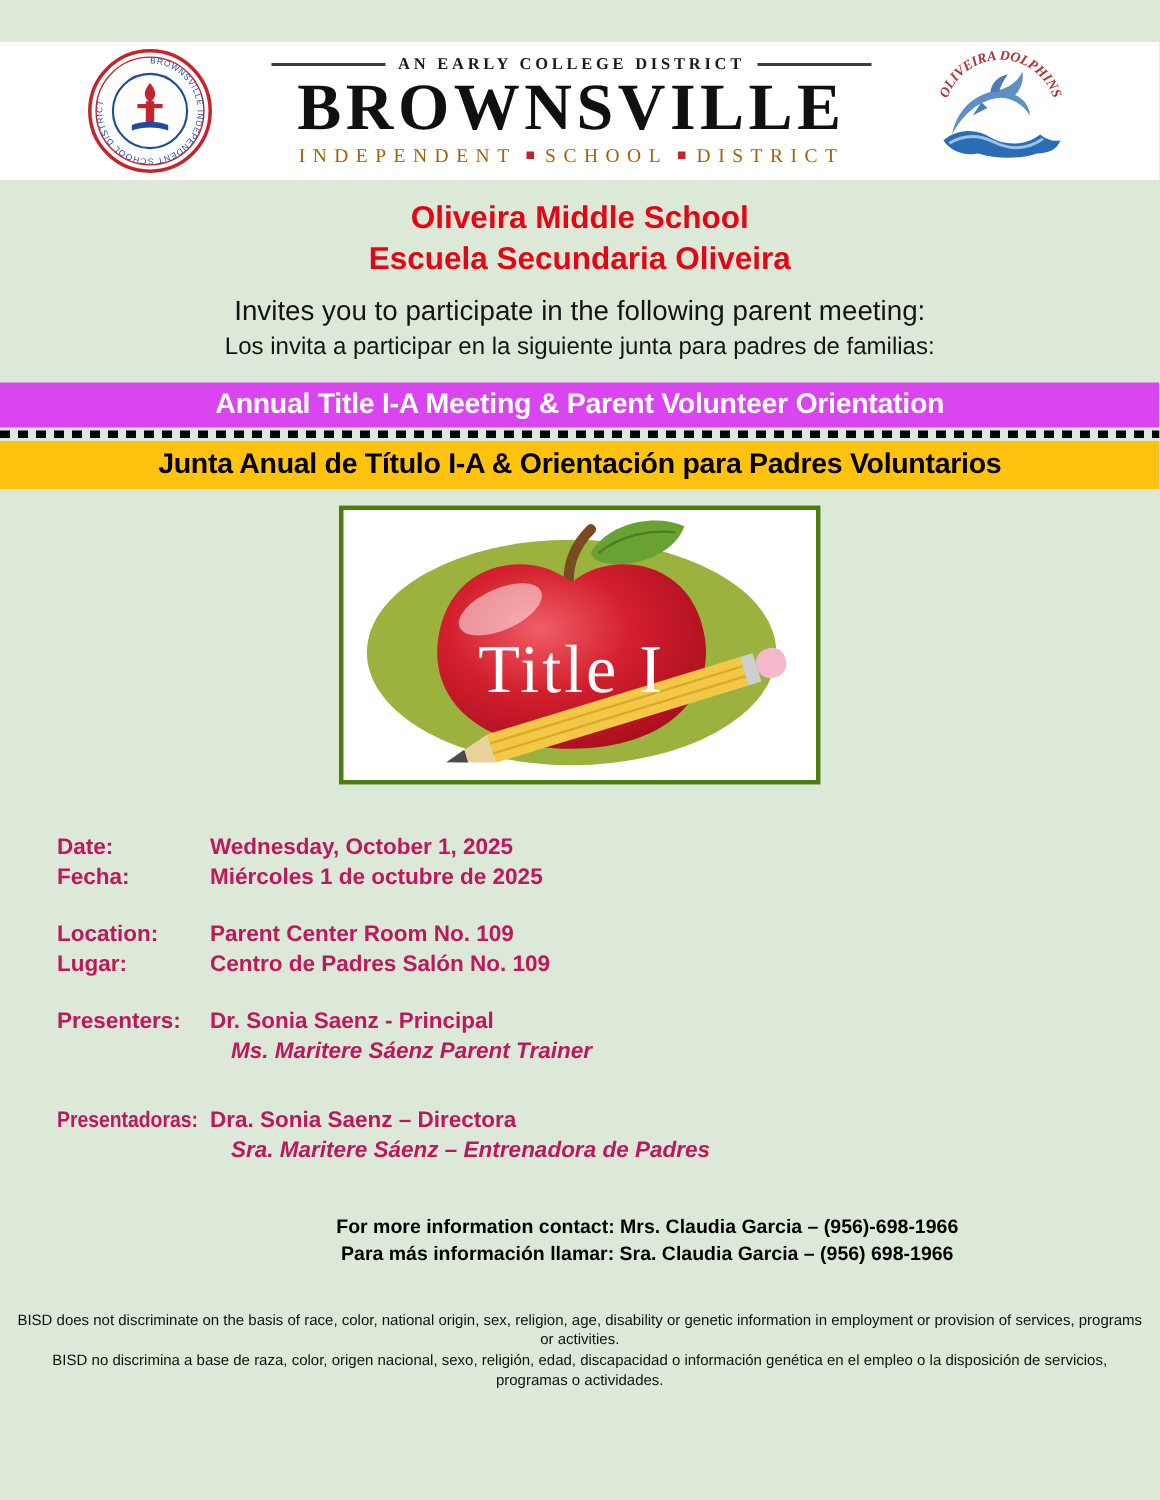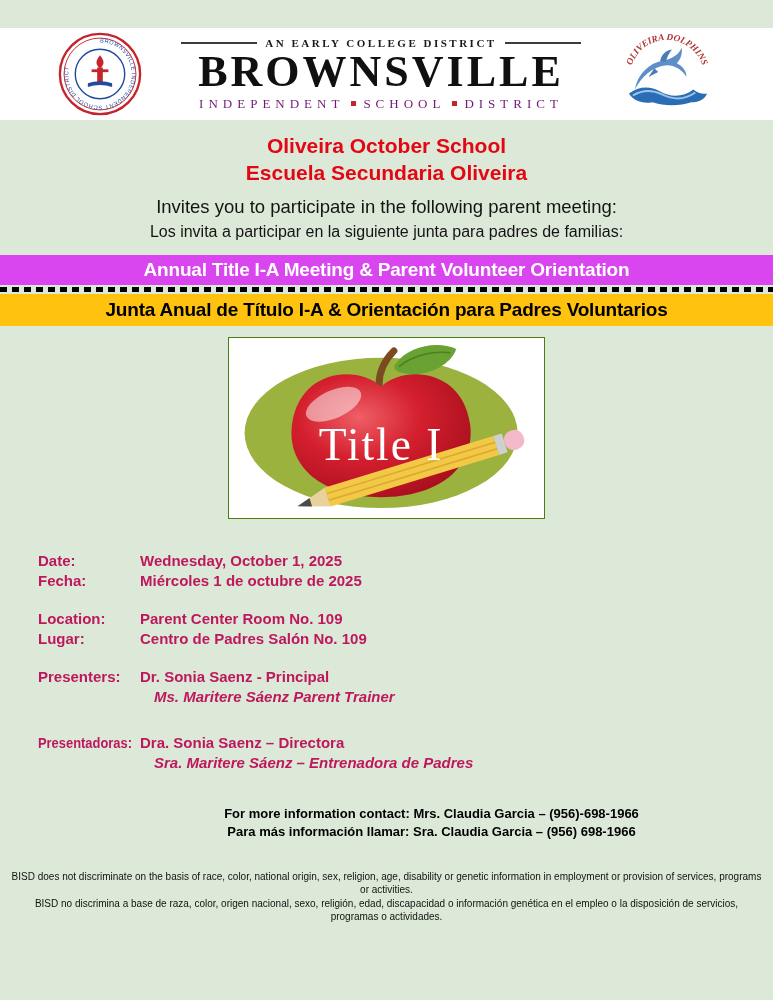--- a/index.html
+++ b/index.html
@@ -26,21 +26,21 @@
     font-size: 11px; letter-spacing: 2.5px; font-weight: 600; color: #1a1a1a;
     white-space: nowrap;
   }
   .district-name {
     font-family: "Liberation Serif", serif;
     font-size: 44px; line-height: 46px; letter-spacing: 3px;
     font-weight: 600; color: #101010; white-space: nowrap;
   }
   .district-sub {
     font-family: "Liberation Serif", serif;
-    font-size: 13px; letter-spacing: 5px; color: #701a75; white-space: nowrap;
+    font-size: 13px; letter-spacing: 5px; color: #a16207; white-space: nowrap;
     margin-top: 1px;
   }
   .sq { width: 5px; height: 5px; background: #c4242b; display: inline-block; margin: 0 7px 2px; vertical-align: middle; }
 
   
   .school-names { margin-top: 12px; text-align: center; color: #e30613; font-weight: 700; font-size: 21px; line-height: 27px; }
   .invite { margin-top: 9px; text-align: center; color: #141414; }
   .invite-en { font-size: 18.5px; line-height: 24px; }
   .invite-es { font-size: 16px; line-height: 21px; margin-top: 2px; }
 
@@ -56,21 +56,21 @@
   }
   .banner-yellow {
     background: #ffc20e; color: #000000;
     font-weight: 700; font-size: 19px; letter-spacing: -0.2px;
     text-align: center; padding: 5px 0;
   }
 
   
   .title-box {
     width: 315px; height: 180px; margin: 11px auto 0;
-    background: #ffffff; border: 1px solid #4d7c0f;
+    background: #ffffff; border: 3px solid #4d7c0f;
     display: flex; align-items: center; justify-content: center;
   }
 
   
   .details { margin-top: 32px; padding-left: 38px; font-size: 15px; font-weight: 700; color: #be185d; }
   .group { margin-bottom: 18px; }
   .group.wide { margin-bottom: 26px; }
   .row { display: flex; line-height: 20px; }
   .lbl { width: 102px; flex-shrink: 0; white-space: nowrap; }
   .cond { display: inline-block; transform: scaleX(0.86); transform-origin: 0 50%; }
@@ -126,21 +126,21 @@
       <path d="M34,35 L28,44 L38,39 Z" fill="#4a7cb5"></path>
     </g>
     <g>
       <path d="M8,61 C18,53 30,53 40,59 C50,65 64,65 74,57 C79,61 84,62 88,61 C86,67 80,70 72,70 C60,74 44,74 32,70 C22,72 12,68 8,61 Z" fill="#2a6db5"></path>
       <path d="M12,63 C22,57 32,57 42,62 C54,68 66,67 76,60" stroke="#9cc4e8" stroke-width="2" fill="none"></path>
     </g>
   </svg>
 </div>
 
 <div class="school-names">
-  <div>Oliveira October School</div>
+  <div>Oliveira Middle School</div>
   <div>Escuela Secundaria Oliveira</div>
 </div>
 
 <div class="invite">
   <div class="invite-en">Invites you to participate in the following parent meeting:</div>
   <div class="invite-es">Los invita a participar en la siguiente junta para padres de familias:</div>
 </div>
 
 <div class="banner-green">Annual Title I-A Meeting &amp; Parent Volunteer Orientation</div>
 <div class="dash-sep"></div>

